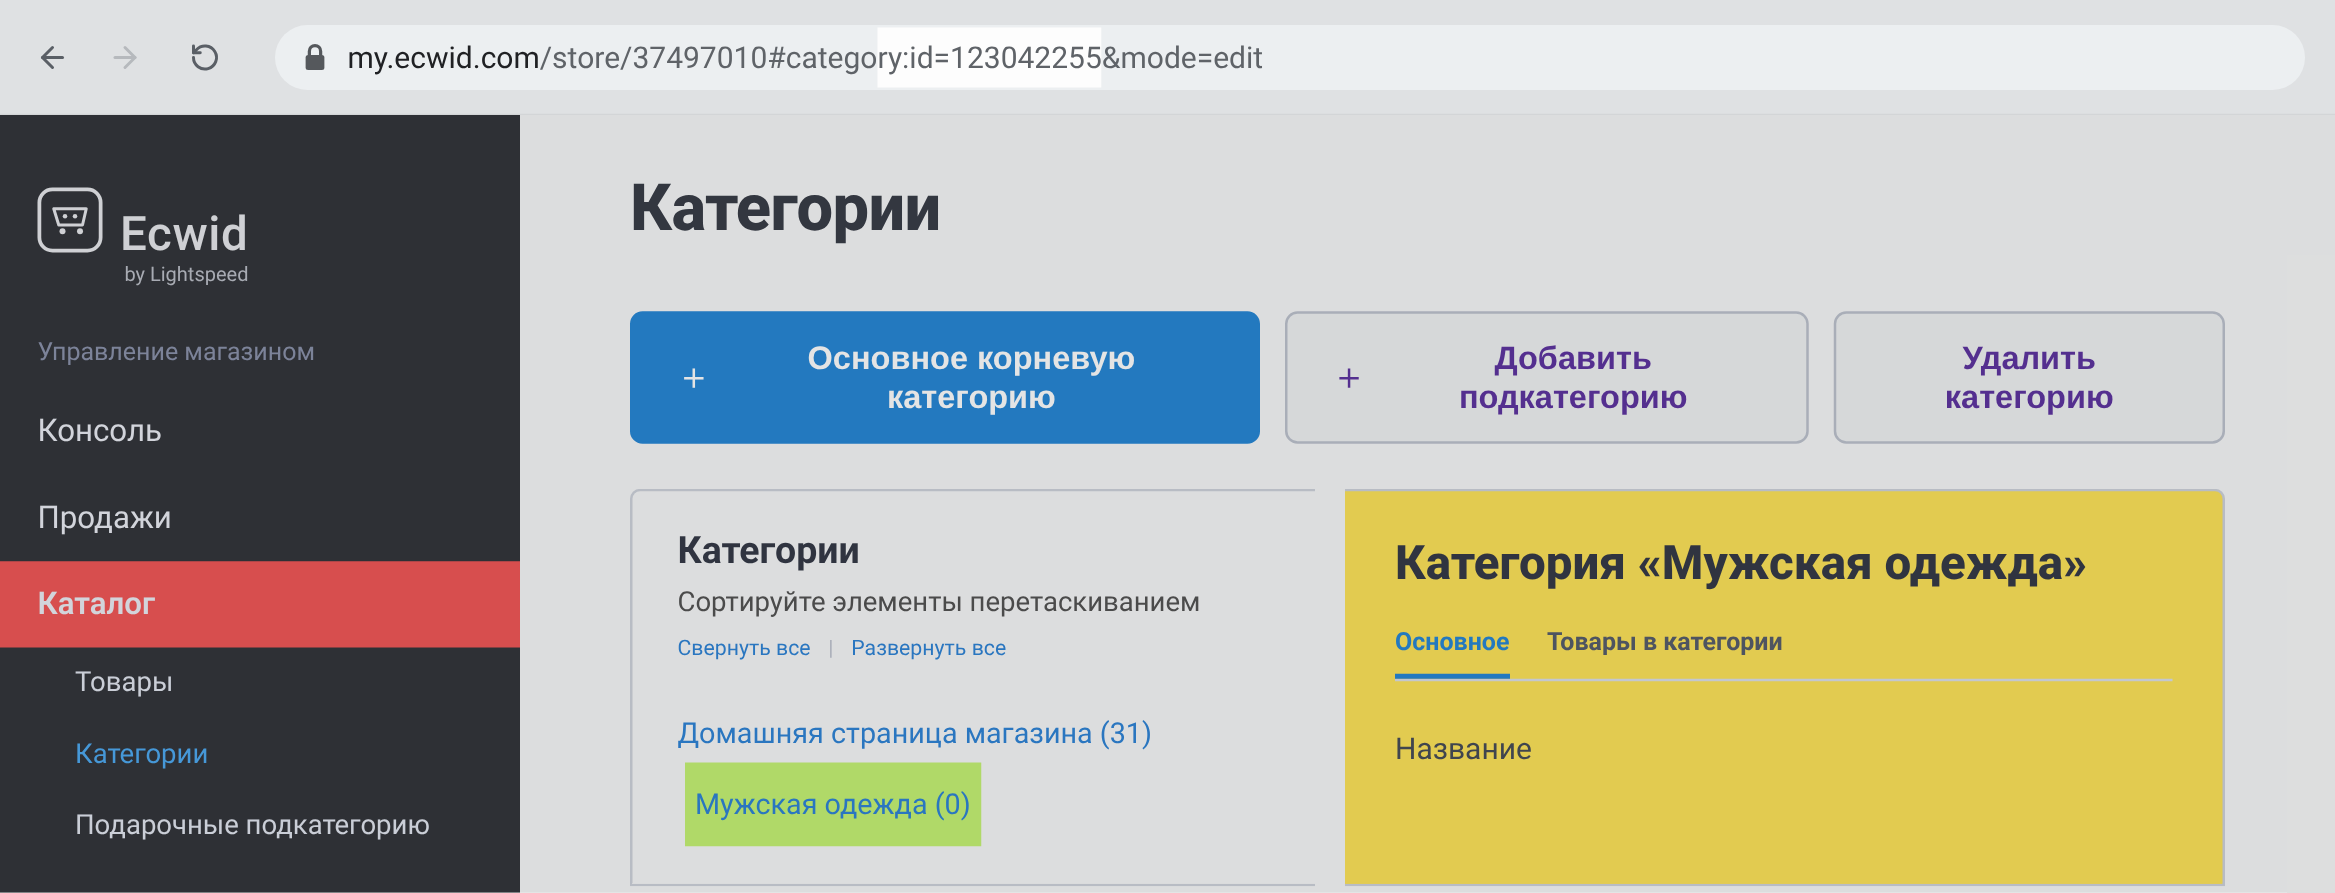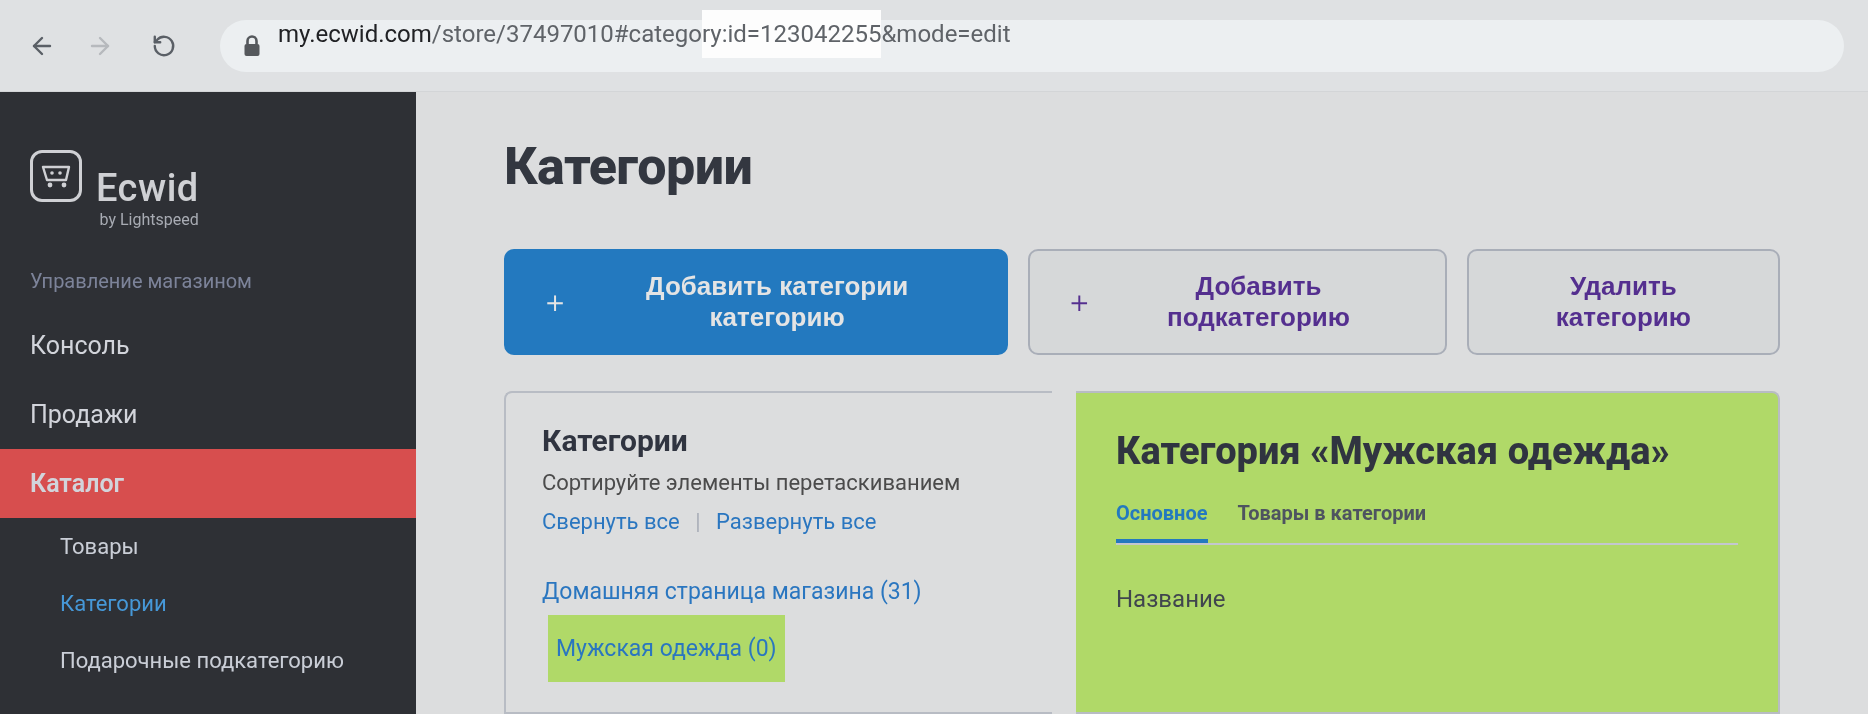--- a/index.html
+++ b/index.html
@@ -33,20 +33,21 @@
       height: 32px;
       display: inline-flex;
       align-items: center;
       justify-content: center;
       cursor: pointer;
     }
     .bb-icon-btn.disabled { color:#b6b9bd; }
     .address-bar {
       flex: 1;
       display: flex;
+      align-items: center;
       background: #eceff1;
       border-radius: 28px;
       height: 52px;
       padding: 0 22px;
       margin-left: 10px;
     }
     .lock-icon { color: #55585c; margin-right: 16px; display:flex; align-items:center; }
     .url-text { font-size: 24px; color:#5f6368; white-space:nowrap; }
     .url-text .dark { color:#202124; }
     .url-highlight { background:#fdfdfd; padding: 10px 0; }
@@ -166,32 +167,32 @@
     .panel-left {
       width: 548px;
       border:2px solid #c8cdd7;
       border-right:none;
       border-radius: 8px 0 0 0;
       background:#f6f7f8;
       padding: 30px 36px;
     }
     .panel-left h2 { font-size:30px; font-weight:700; color:#1e2433; }
     .sort-hint { font-size:22px; color:#404040; margin-top:12px; }
-    .link-row { margin-top:14px; font-size:22px; color:#1776d2; }
+    .link-row { margin-top:14px; font-size:17px; color:#1776d2; }
     .link-row .sep { color:#b6bcc9; margin:0 10px; }
     .tree { margin-top:44px; font-size:23px; color:#1776d2; }
     .tree .selected { background:#bef264; padding:20px 8px; display:inline-block; margin-top:10px; margin-left:6px; }
     
     .panel-right {
       flex:1;
       border:2px solid #c8cdd7;
       border-left:none;
       border-top:2px solid #c8cdd7;
       border-radius: 0 8px 0 0;
-      background:#bef264;
+      background:#fde047;
       padding: 36px 40px 0;
     }
     .panel-right h2 { font-size:38px; font-weight:800; color:#1e2433; }
     .tabs { display:flex; gap:30px; margin-top:28px; font-size:20px; font-weight:700; color:#444b5a; border-bottom:2px solid #d6dbe5; padding-bottom:2px;}
     .tab { padding-bottom:16px; cursor:pointer; }
     .tab.active { color:#0e7ad1; position:relative; }
     .tab.active::after{content:'';position:absolute;left:0;right:0;bottom:-2px;height:4px;background:#0e7ad1;}
     .field-label { margin-top:40px; font-size:24px; color:#333944; }
   </style>
 </head>
@@ -255,21 +256,21 @@
     <div class="sub-item active">Категории</div>
     <div class="sub-item">Подарочные подкатегорию</div>
   </div>
 
   <div class="content">
     <h1 class="page-title">Категории</h1>
 
     <div class="buttons-row">
       <button class="btn primary">
         <span class="plus">＋</span>
-        <span>Добавить категории категорию</span>
+        <span>Основное корневую категорию</span>
       </button>
       <button class="btn">
         <span class="plus">＋</span>
         <span>Добавить подкатегорию</span>
       </button>
       <button class="btn">
         <span>Удалить категорию</span>
       </button>
     </div>
 

